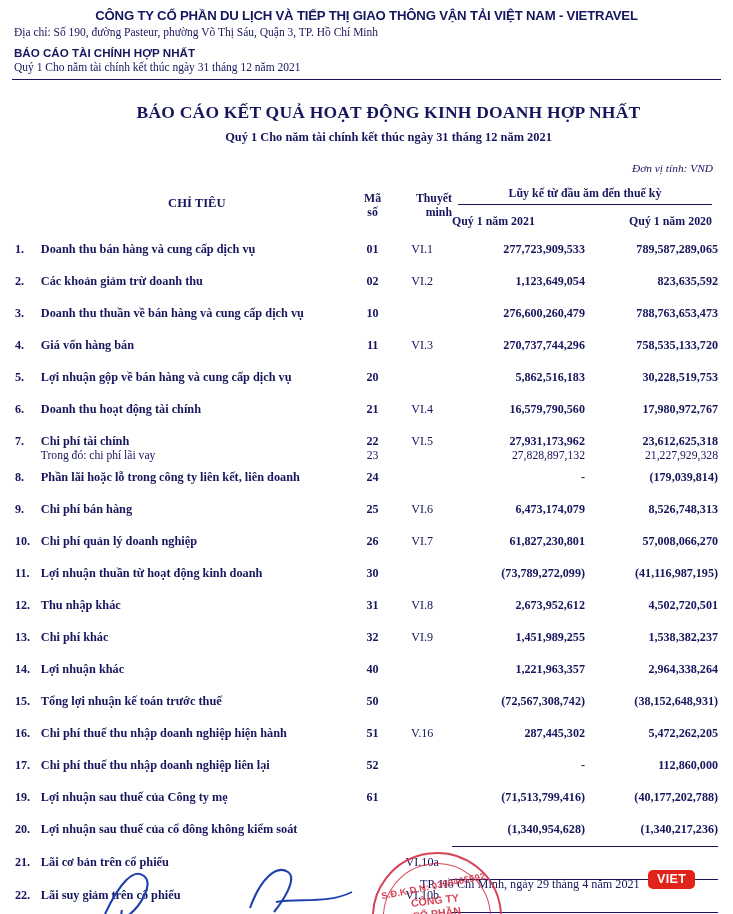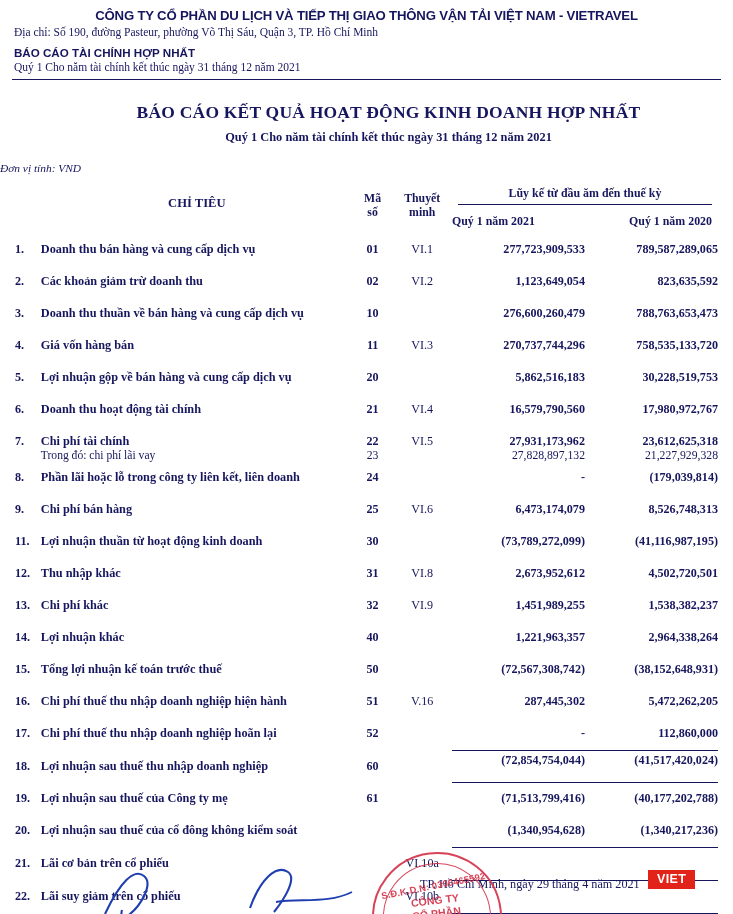--- a/index.html
+++ b/index.html
@@ -70,21 +70,21 @@
     color: #16165e;
   }
   .sub-title {
     font-family: "Liberation Serif", serif;
     font-weight: bold;
     font-size: 12.4px;
     margin-top: 7px;
     color: #16165e;
   }
   .unit-line {
-    text-align: left;
+    text-align: right;
     font-size: 11.4px;
     font-style: italic;
     margin: 17px 20px 0 0;
     color: #16165e;
   }
   table.fin {
     width: 703px;
     margin: 6px auto 0 auto;
     border-collapse: collapse;
     font-size: 12.3px;
@@ -104,21 +104,21 @@
     padding-top: 16px !important;
   }
   .th-ma {
     text-align: center;
     font-weight: bold;
     font-size: 11.8px;
     line-height: 1.15;
     padding-top: 12px !important;
   }
   .th-thuyetminh {
-    text-align: center;
+    text-align: right;
     font-weight: bold;
     font-size: 11.8px;
     line-height: 1.15;
     padding-top: 12px !important;
   }
   .th-luyke {
     text-align: center;
     font-weight: bold;
     font-size: 11.9px;
     padding-top: 6px !important;
@@ -282,21 +282,21 @@
   .viet-badge {
     position: absolute;
     left: 648px;
     top: 870px;
     background: #e2231a;
     color: #ffffff;
     font-family: "Liberation Sans", sans-serif;
     font-weight: bold;
     font-size: 12.5px;
     padding: 2px 9px 3px 9px;
-    border-radius: 0;
+    border-radius: 5px;
     letter-spacing: 0.4px;
   }
 </style>
 </head>
 <body>
 
 <div class="page">
 
   <div class="header">
     <div class="company-name">CÔNG TY CỔ PHẦN DU LỊCH VÀ TIẾP THỊ GIAO THÔNG VẬN TẢI VIỆT NAM - VIETRAVEL</div>
@@ -426,20 +426,28 @@
 
       <tr class="data-row">
         <td class="col-no">9.</td>
         <td class="col-name">Chi phí bán hàng</td>
         <td class="col-ma">25</td>
         <td class="col-tm">VI.6</td>
         <td class="col-v1">6,473,174,079</td>
         <td class="col-v2">8,526,748,313</td>
       </tr>
 
+      <tr class="data-row">
+        <td class="col-no">10.</td>
+        <td class="col-name">Chi phí quản lý doanh nghiệp</td>
+        <td class="col-ma">26</td>
+        <td class="col-tm">VI.7</td>
+        <td class="col-v1">61,827,230,801</td>
+        <td class="col-v2">57,008,066,270</td>
+      </tr>
 
       <tr class="data-row">
         <td class="col-no">11.</td>
         <td class="col-name">Lợi nhuận thuần từ hoạt động kinh doanh</td>
         <td class="col-ma">30</td>
         <td class="col-tm"></td>
         <td class="col-v1">(73,789,272,099)</td>
         <td class="col-v2">(41,116,987,195)</td>
       </tr>
 
@@ -483,35 +491,27 @@
         <td class="col-no">16.</td>
         <td class="col-name">Chi phí thuế thu nhập doanh nghiệp hiện hành</td>
         <td class="col-ma">51</td>
         <td class="col-tm">V.16</td>
         <td class="col-v1">287,445,302</td>
         <td class="col-v2">5,472,262,205</td>
       </tr>
 
       <tr class="data-row">
         <td class="col-no">17.</td>
-        <td class="col-name">Chi phí thuế thu nhập doanh nghiệp hoãn lại</td>
+        <td class="col-name">Chi phí thuế thu nhập doanh nghiệp liên lại</td>
         <td class="col-ma">52</td>
         <td class="col-tm"></td>
         <td class="col-v1">-</td>
         <td class="col-v2">112,860,000</td>
       </tr>
 
-      <tr class="data-row">
-        <td class="col-no">18.</td>
-        <td class="col-name">Lợi nhuận sau thuế thu nhập doanh nghiệp</td>
-        <td class="col-ma">60</td>
-        <td class="col-tm"></td>
-        <td class="col-v1 boxed">(72,854,754,044)</td>
-        <td class="col-v2 boxed">(41,517,420,024)</td>
-      </tr>
 
       <tr class="data-row">
         <td class="col-no">19.</td>
         <td class="col-name">Lợi nhuận sau thuế của Công ty mẹ</td>
         <td class="col-ma">61</td>
         <td class="col-tm"></td>
         <td class="col-v1">(71,513,799,416)</td>
         <td class="col-v2">(40,177,202,788)</td>
       </tr>
 

